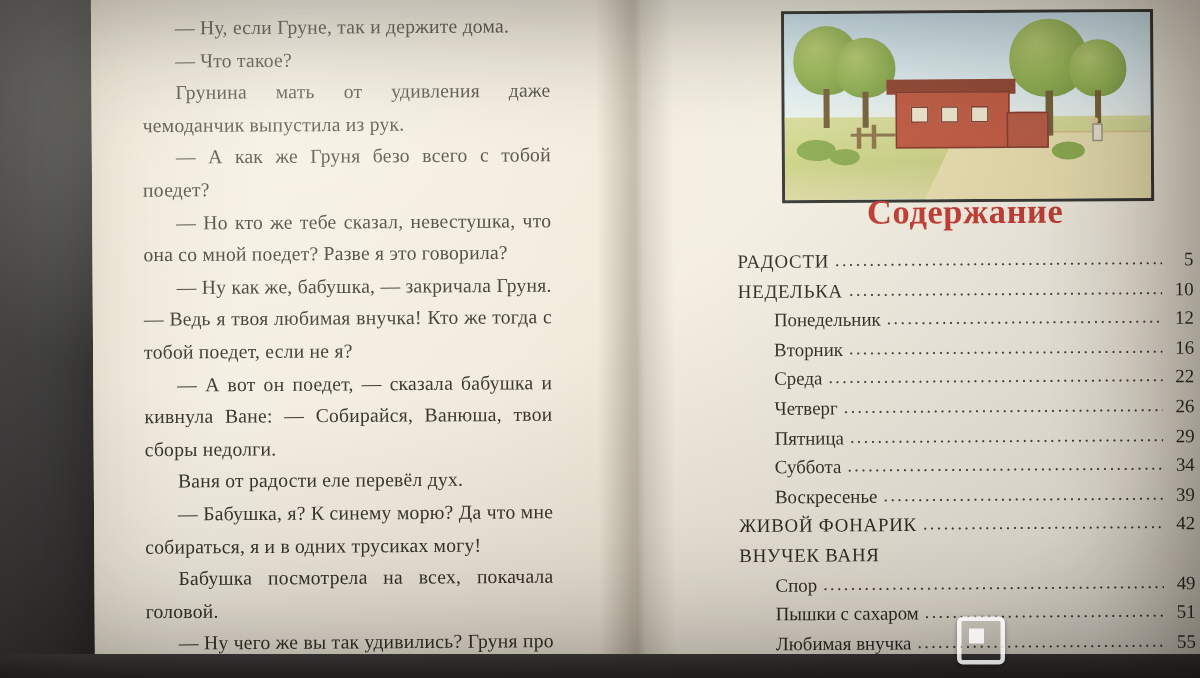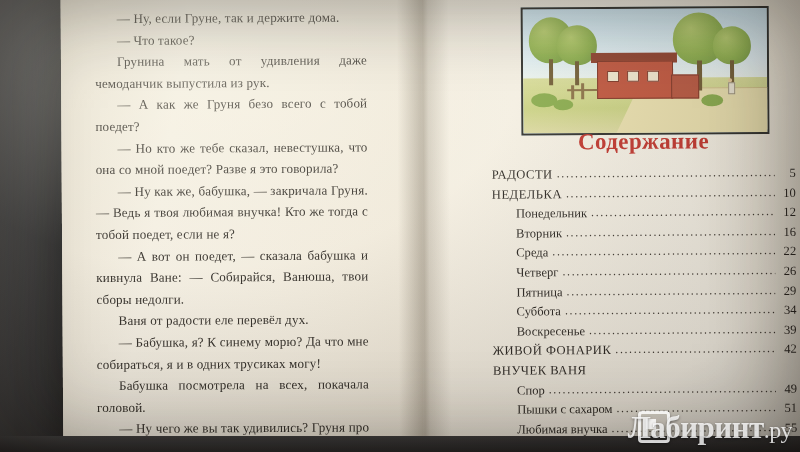--- a/index.html
+++ b/index.html
@@ -447,14 +447,13 @@
     </div>
 
     <div class="gutter"></div>
   </div>
 
   <div class="bg-bottom"></div>
   <div class="light-wash"></div>
   <div class="vignette"></div>
 
   <div class="wm-logo"></div>
-  <div class="watermark"><span>Лабиринт</span><span class="ru">.ру</span></div>
 </div>
 
 </body></html>

